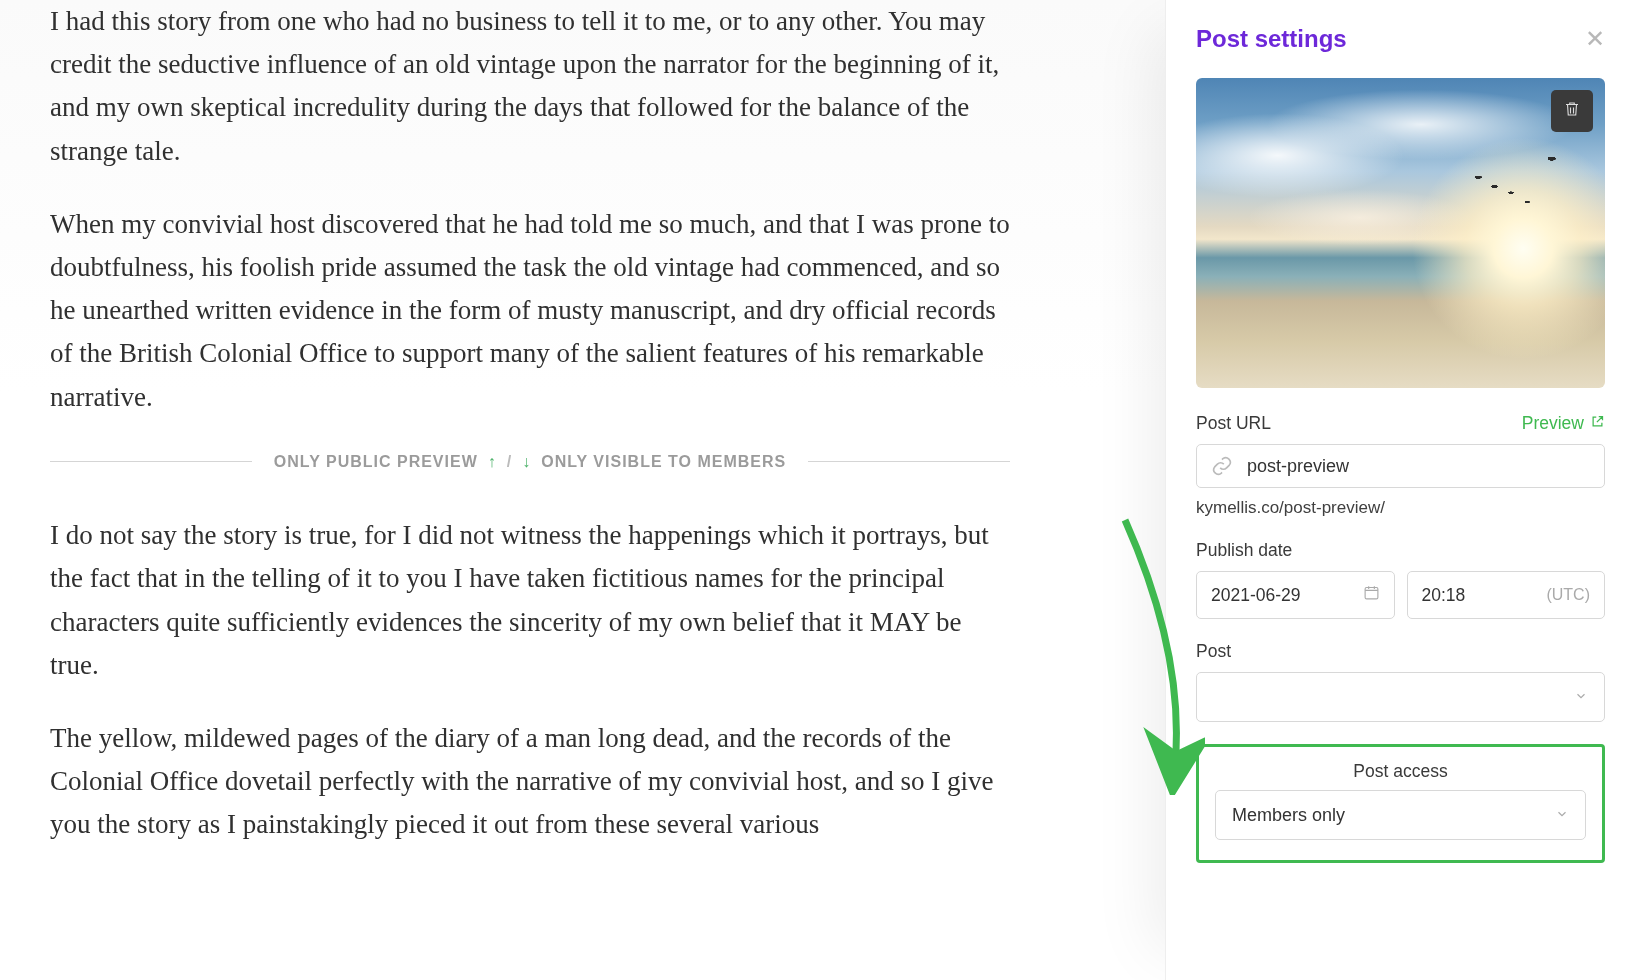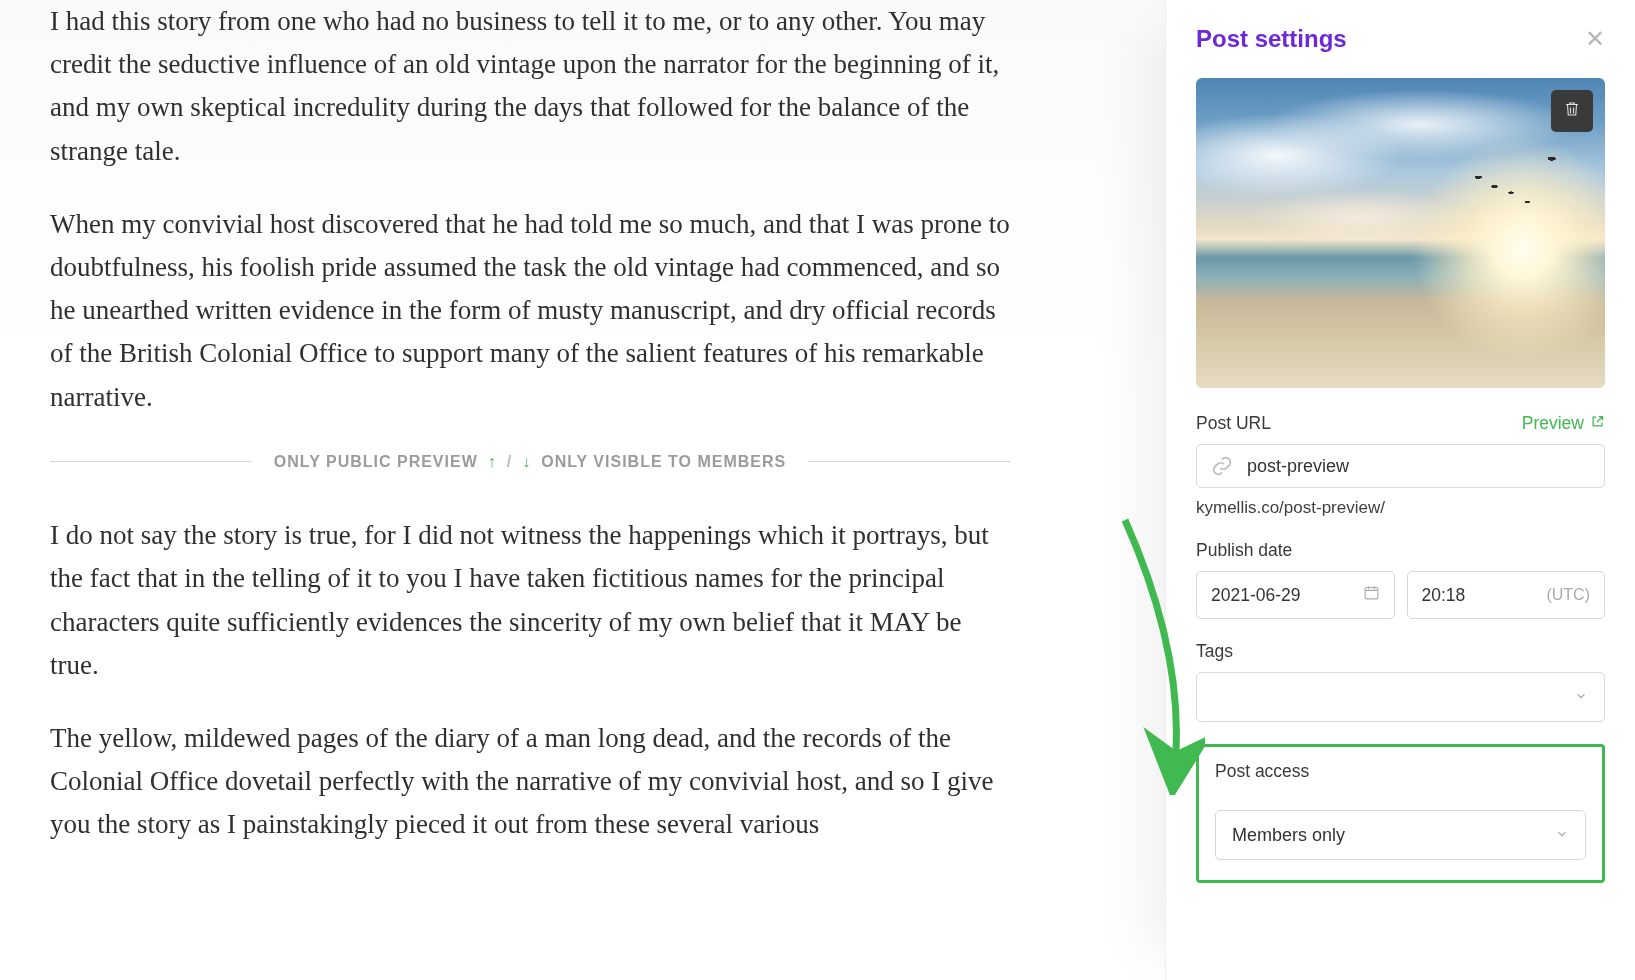--- a/index.html
+++ b/index.html
@@ -54,21 +54,21 @@
   .input-box .link-icon svg { width: 22px; height: 22px; stroke: #bbb; fill: none; stroke-width: 1.8; }
   .input-box .val { flex: 1; color: #333; }
   .url-display { font-size: 17px; color: #404040; margin-top: 10px; }
   .date-row { display: flex; gap: 12px; }
   .date-input { flex: 1; border: 1px solid #d8d8d8; border-radius: 5px; height: 48px; display: flex; align-items: center; padding: 0 14px; font-size: 17.5px; color: #333; justify-content: space-between; }
   .cal-icon svg { width: 17px; height: 17px; stroke: #aaa; fill: none; stroke-width: 1.6; }
   .utc { color: #aaa; font-size: 16px; }
   .select-box { width: 100%; border: 1px solid #d8d8d8; border-radius: 5px; height: 50px; display: flex; align-items: center; justify-content: space-between; padding: 0 16px; font-size: 18px; color: #333; background: #fff; cursor: pointer; }
   .select-box .chev svg { width: 14px; height: 14px; stroke: #aaa; fill: none; stroke-width: 2; }
   .highlight-box { border: 3px solid #3fb950; border-radius: 4px; padding: 14px 16px 20px 16px; margin-top: 10px; }
-  .highlight-box .field-label { margin-bottom: 28px; display: block; }
+  .highlight-box .field-label { margin-bottom: 8px; display: block; text-align: center; }
   
   .hl-arrow { position: absolute; right: 430px; top: 515px; pointer-events:none; }
 </style>
 </head>
 <body>
 
 <div class="app">
 
   <div class="editor-area">
     <div class="editor-content">
@@ -145,21 +145,21 @@
           </span>
         </div>
         <div class="date-input">
           <span>20:18</span>
           <span class="utc">(UTC)</span>
         </div>
       </div>
     </div>
 
     <div class="field-row">
-      <div class="field-label" style="margin-bottom:10px">Tags</div>
+      <div class="field-label" style="margin-bottom:10px">Post</div>
       <div class="select-box">
         <span></span>
         <span class="chev">
           <svg viewBox="0 0 24 24">
               <path d="M6 9l6 6 6-6"></path>
             </svg>
         </span>
       </div>
     </div>
 

